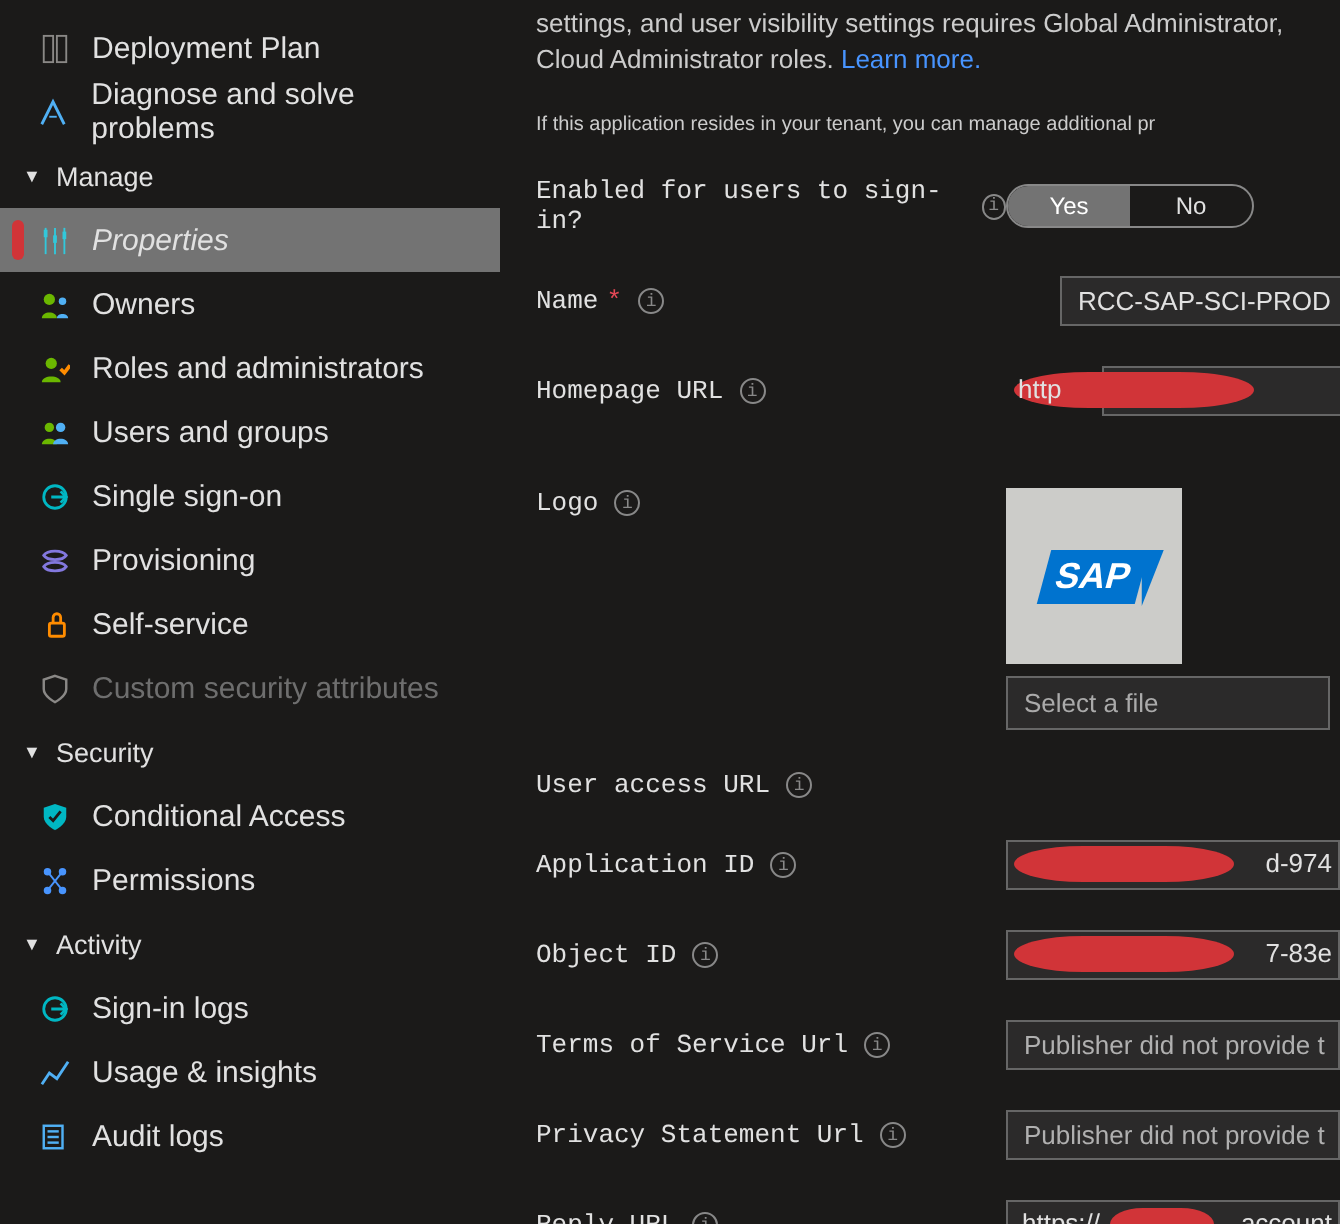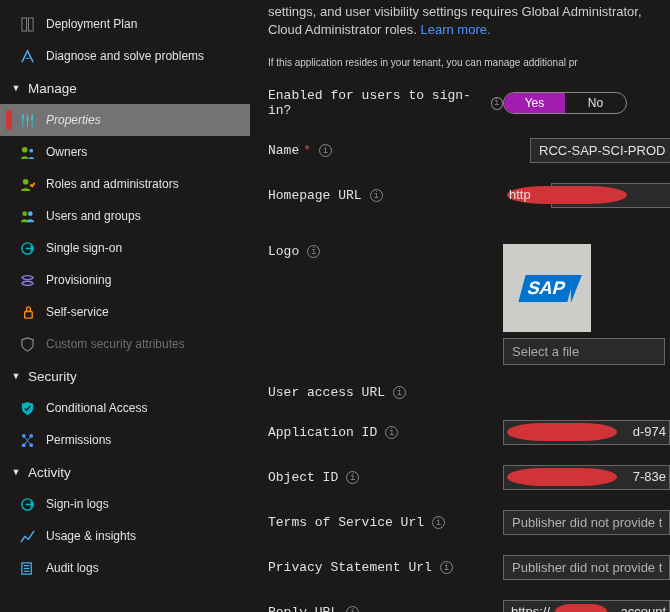--- a/index.html
+++ b/index.html
@@ -3,37 +3,37 @@
 <meta charset="utf-8">
 <style>
 * { box-sizing: border-box; margin: 0; padding: 0; }
 body { font-family: "Segoe UI", Tahoma, sans-serif; background: #1b1a19; color: #e1e1e1; font-size: 13px; overflow: hidden; }
 .container { display: flex; height: 612px; width: 670px; }
 .sidebar { width: 250px; background: #1b1a19; padding: 8px 0; overflow-y: auto; }
 .sidebar-item { display: flex; align-items: center; padding: 6px 10px 6px 16px; cursor: pointer; height: 32px; }
 .sidebar-item.active { background: #737373; font-style: italic; }
 .red-marker { width: 6px; height: 20px; background: #d13438; border-radius: 3px; margin-left: -10px; margin-right: 4px; }
 .sidebar-icon { width: 22px; display: flex; justify-content: center; align-items: center; font-size: 15px; }
-.sidebar-label { margin-left: 8px; font-size: 12px; }
+.sidebar-label { margin-left: 8px; font-size: 15px; }
 .section-header { display: flex; align-items: center; padding: 8px 10px; cursor: pointer; height: 32px; }
 .chevron { width: 12px; display: flex; justify-content: center; font-size: 9px; color: #e1e1e1; }
 .section-label { margin-left: 6px; font-size: 13.5px; }
 .dim { color: #6e6e6e; }
 .main { flex: 1; background: #1b1a19; padding: 3px 0 0 18px; overflow: hidden; }
 .desc { font-size: 13px; line-height: 1.4; color: #cccccc; }
 .learn-more { color: #4894fe; cursor: pointer; }
 .desc2 { margin-top: 18px; font-size: 10px; color: #cccccc; }
 .form-row { display: flex; align-items: center; margin-top: 20px; }
 .form-label { width: 235px; display: flex; align-items: center; font-size: 13px; color: #e1e1e1; font-family: Liberation Mono, monospace; }
 .req { color: #e74856; margin-left: 4px; }
 .info-icon { width: 13px; height: 13px; border: 1px solid #888; border-radius: 50%; margin-left: 8px; font-size: 9px; display: flex; align-items: center; justify-content: center; color: #888;}
 .form-control { flex: 1; }
 .toggle { display: flex; border: 1px solid #888; border-radius: 12px; height: 22px; width: 124px; overflow: hidden; font-size: 12px; }
 .toggle-opt { flex: 1; display: flex; align-items: center; justify-content: center; cursor: pointer; }
-.toggle-opt.active { background: #a21caf; color: #fff; }
+.toggle-opt.active { background: #737373; color: #fff; }
 .text-input { background: #2b2a2a; border: 1px solid #666; color: #e1e1e1; padding: 4px 8px; font-size: 13px; width: 100%; min-width: 140px; height: 25px; margin-left: 48px;}
 .readonly-box { background: #2b2a2a; border: 1px solid #666; color: #b0b0b0; padding: 4px 8px; font-size: 13px; width: 100%; height: 25px; overflow: hidden; white-space: nowrap;}
 .logo-box { background: #ccccc9; width: 88px; height: 88px; display: flex; align-items: center; justify-content: center; }
 .sap-logo { font-family: Arial,sans-serif; font-weight: bold; font-size: 18px; color: #fff; background: #0073cf; padding: 3px 6px; transform: skewX(-15deg); position: relative;}
 .sap-logo::after { content:''; position:absolute; right:-11px; top:0; width:0; height:0; border-top: 28px solid #0073cf; border-right: 11px solid transparent; transform: skewX(15deg);}
 .file-select { background: #2b2a2a; border: 1px solid #666; color: #aaa; padding: 5px 8px; font-size: 13px; width: 162px; margin-top: 6px; cursor: pointer;}
 .input-wrap { position: relative; width: 162px; }
 .input-wrap .redact-overlay { position: absolute; background: #d13438; border-radius: 50%/80%; }
 
 .c-blue{color:#50b0f4;} .c-green{color:#6bb700;} .c-teal{color:#00b7c3;} .c-purple{color:#8378de;} .c-cyan{color:#32c8db;} .c-orange{color:#ff8c00;} .c-gray{color:#8a8886;} .c-bluegr{color:#4894fe;}

